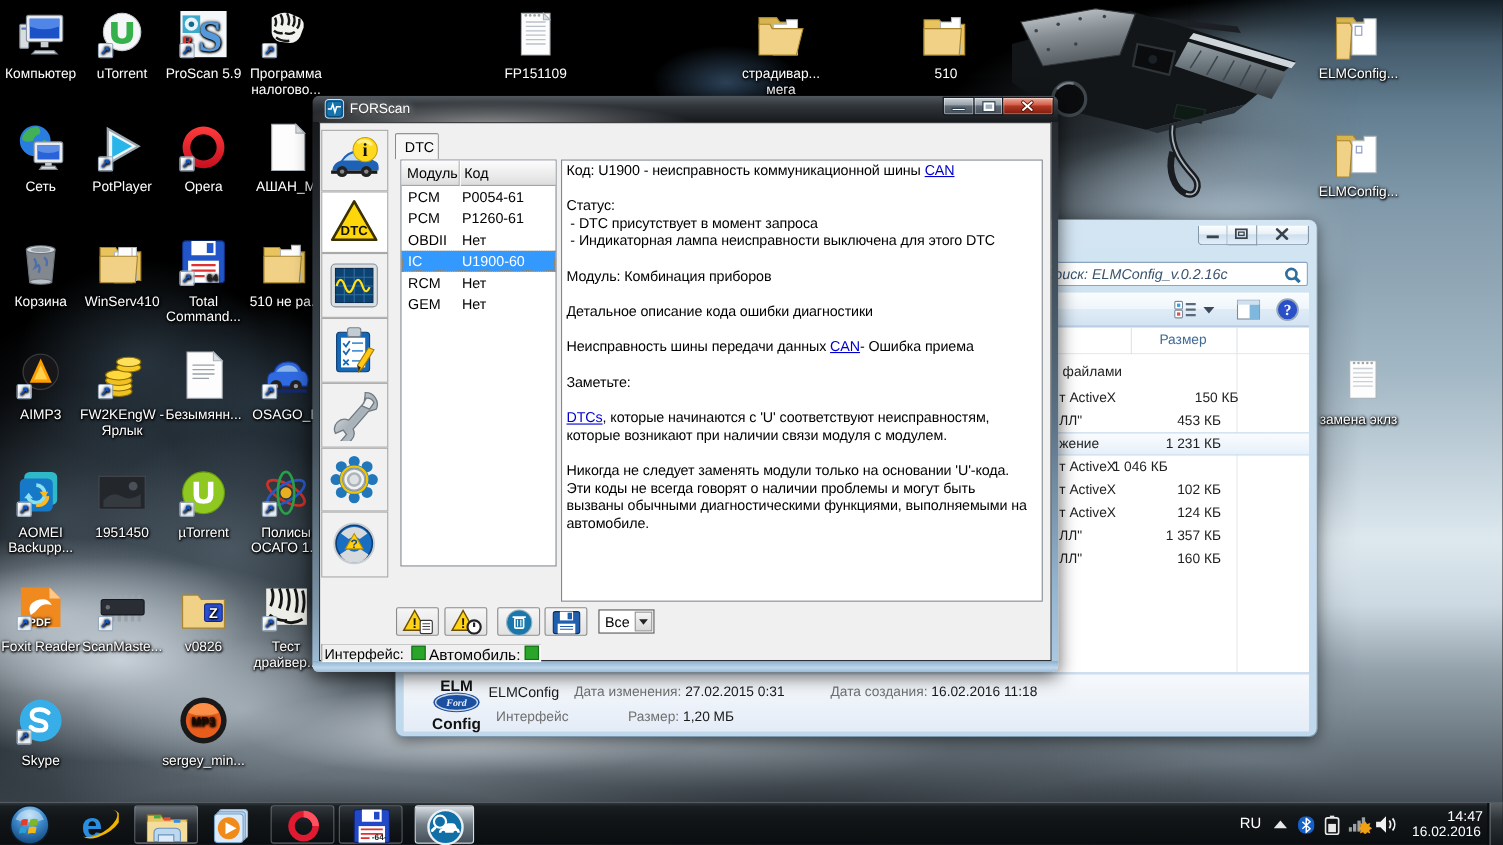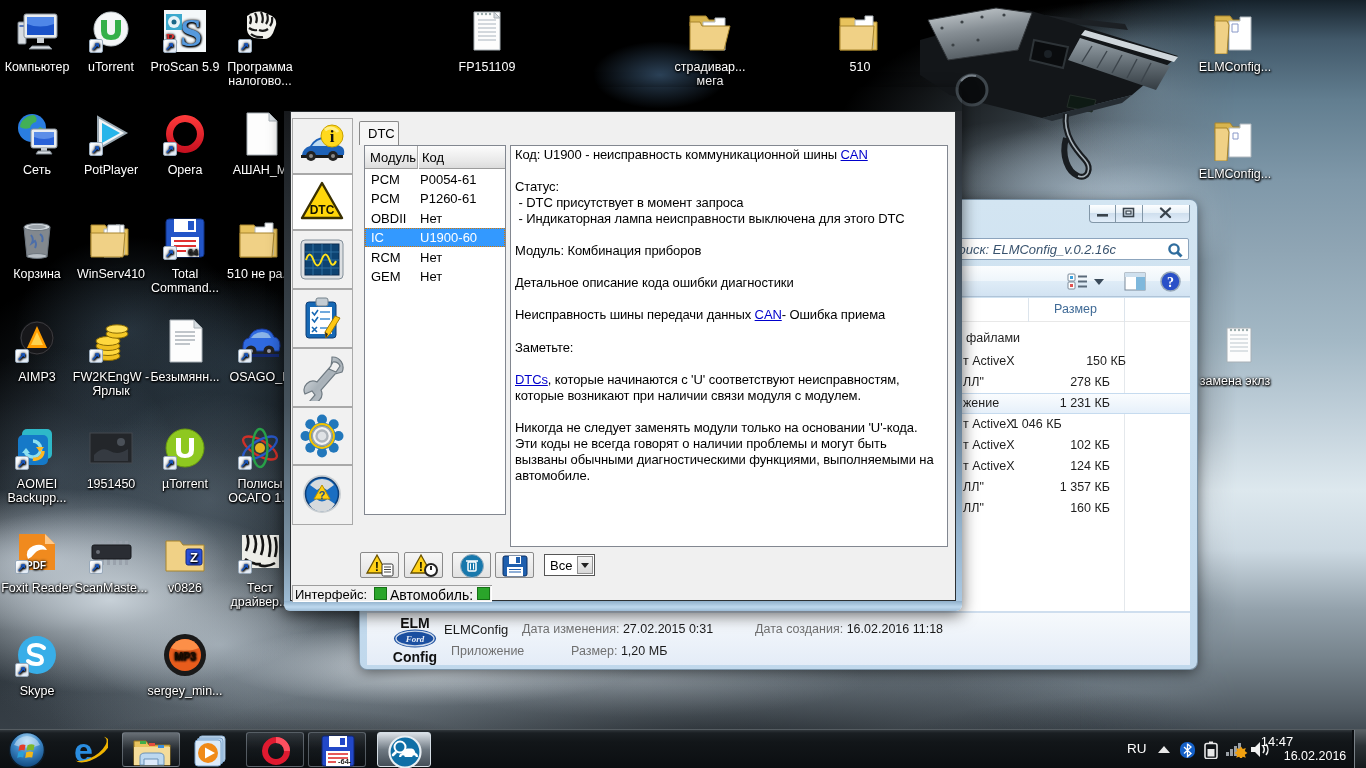--- a/index.html
+++ b/index.html
@@ -519,21 +519,21 @@
         <div class="abs" style="left:757px;top:0;width:1px;height:24px;background:#dce4ec"></div>
         <div class="abs" style="left:687px;top:4px;font-size:12.5px;color:#3f6a96">Размер</div>
      </div>
      <div class="abs" style="left:757px;top:24px;width:1px;height:289px;background:#e4e8ec"></div>
      <div id="rows" style="position:absolute;left:0;top:0;width:823px;height:313px;font-size:12.5px;color:#1e1e1e;white-space:nowrap">
        <div class="abs" style="left:599px;top:33px">файлами</div>
        <div class="abs" style="left:540px;top:95px;width:574px;height:21px;background:linear-gradient(to bottom,#fafcfe,#e6f0fa);border:1px solid #c6dbef;border-radius:2px"></div>
        <div class="abs" style="left:596px;top:56px">т ActiveX</div>
           <div class="abs" style="left:612px;top:56px;width:147px;text-align:right">150 КБ</div>
        <div class="abs" style="left:596px;top:77px">ЛЛ"</div>
-          <div class="abs" style="left:596px;top:77px;width:147px;text-align:right">278 КБ</div>
+          <div class="abs" style="left:596px;top:77px;width:147px;text-align:right">453 КБ</div>
        <div class="abs" style="left:596px;top:98px">жение</div>
           <div class="abs" style="left:596px;top:98px;width:147px;text-align:right">1 231 КБ</div>
        <div class="abs" style="left:596px;top:119px">т ActiveX</div>
           <div class="abs" style="left:596px;top:119px;width:147px;text-align:center">1 046 КБ</div>
        <div class="abs" style="left:596px;top:140px">т ActiveX</div>
           <div class="abs" style="left:596px;top:140px;width:147px;text-align:right">102 КБ</div>
        <div class="abs" style="left:596px;top:161px">т ActiveX</div>
           <div class="abs" style="left:596px;top:161px;width:147px;text-align:right">124 КБ</div>
        <div class="abs" style="left:596px;top:182px">ЛЛ"</div>
           <div class="abs" style="left:596px;top:182px;width:147px;text-align:right">1 357 КБ</div>
@@ -546,32 +546,56 @@
      <div class="abs" style="left:25px;top:4px;width:46px;height:44px;text-align:center">
         <div style="font-size:14px;font-weight:bold;color:#111;line-height:13px;letter-spacing:0">ELM</div>
         <svg width="44" height="19" style="margin:-1px 0">
             <ellipse cx="22" cy="9.5" rx="21" ry="9" fill="#1b4fa0"></ellipse>
             <ellipse cx="22" cy="9.5" rx="19" ry="7.4" fill="none" stroke="#cdd9ea" stroke-width="1.4"></ellipse>
             <text x="22" y="13" text-anchor="middle" font-size="9" font-style="italic" font-weight="bold" fill="#e8eef8" font-family="Liberation Serif">Ford</text>
           </svg>
         <div style="font-size:14px;font-weight:bold;color:#111;line-height:12px">Config</div>
      </div>
      <div class="abs" style="left:77px;top:9px;font-size:13px;color:#1a1a1a">ELMConfig</div>
-     <div class="abs" style="left:84px;top:31px;font-size:12.5px;color:#707070">Приложение</div>
+     <div class="abs" style="left:84px;top:31px;font-size:12.5px;color:#707070">Интерфейс</div>
      <div class="abs" style="left:155px;top:9px;font-size:12.5px;color:#707070">Дата изменения: <span style="color:#1a1a1a">27.02.2015 0:31</span></div>
      <div class="abs" style="left:204px;top:31px;font-size:12.5px;color:#707070">Размер: <span style="color:#1a1a1a">1,20 МБ</span></div>
      <div class="abs" style="left:388px;top:9px;font-size:12.5px;color:#707070">Дата создания: <span style="color:#1a1a1a">16.02.2016 11:18</span></div>
   </div>
 </div>
 <div id="fs">
  <div id="fsframe"></div>
  <div class="fsSide abs" style="left:0;top:24px;width:6px;height:490px;background:linear-gradient(to bottom,#17191c,#45525c 60%,#7d95a8 90%,#9dbbd4)"></div>
  <div class="fsSide abs" style="right:0;top:24px;width:6px;height:490px;background:linear-gradient(to bottom,#26292d,#5a7185 55%,#93b2cc 85%,#aac8e2)"></div>
  <div class="abs" style="left:0;top:514px;width:678px;height:10px;background:linear-gradient(to bottom,#8fafca,#bdd8ee 60%,#9dbbd4);border-radius:0 0 6px 6px"></div>
 
+ <div class="abs" style="left:0;top:0;width:678px;height:24px;border-radius:6px 6px 0 0;background:radial-gradient(260px 28px at 160px 26px, rgba(255,255,255,0.5), rgba(255,255,255,0) 72%),linear-gradient(to bottom,#53595f 0,#33383d 35%,#17191c 100%)">
+   <svg class="abs" style="left:11px;top:3px" width="18" height="18">
+          <rect x="0.5" y="0.5" width="17" height="17" rx="3.5" fill="#1473ad" stroke="#d5e5ef"></rect>
+          <rect x="2" y="2" width="14" height="14" rx="2.5" fill="none" stroke="#0b4a74"></rect>
+          <path d="M3 9 h3 l1.5-4 l2 7 l1.5-5 h4" fill="none" stroke="#fff" stroke-width="1.4"></path>
+        </svg>
+   <div class="abs" style="left:34px;top:5px;font-size:12.5px;color:#fff;text-shadow:0 0 6px rgba(255,255,255,0.8),0 1px 2px #000">FORScan</div>
+   <div class="abs" style="left:573px;top:1px;width:29px;height:17px;background:linear-gradient(to bottom,#cdd3d9 0%,#9ba4ad 40%,#5f6a74 50%,#434c55 100%);border:1px solid #14181c;border-radius:0 0 0 3px;box-shadow:inset 0 0 0 1px rgba(255,255,255,0.45)">
+          <div style="margin:9px auto 0;width:13px;height:3px;background:#fff;border:1px solid #30404c;border-radius:1px"></div>
+        </div>
+   <div class="abs" style="left:602px;top:1px;width:26px;height:17px;background:linear-gradient(to bottom,#cdd3d9 0%,#9ba4ad 40%,#5f6a74 50%,#434c55 100%);border:1px solid #14181c;border-left:none;box-shadow:inset 0 0 0 1px rgba(255,255,255,0.45)">
+          <div style="margin:4px auto 0;width:10px;height:8px;border:2px solid #fff;outline:1px solid #30404c;background:#9fb0bd"></div>
+        </div>
+   <div class="abs" style="left:628px;top:1px;width:46px;height:17px;background:linear-gradient(to bottom,#f0b0a0 0%,#d4624e 40%,#b03824 50%,#7e1a0a 100%);border:1px solid #14181c;border-left:none;border-radius:0 0 3px 0;box-shadow:inset 0 0 0 1px rgba(255,255,255,0.35)"><svg width="44" height="15">
+            <g stroke="#5a120a" stroke-width="3.4" stroke-linecap="round">
+              <line x1="18" y1="4" x2="26" y2="11"></line>
+              <line x1="26" y1="4" x2="18" y2="11"></line>
+            </g>
+            <g stroke="#fff" stroke-width="1.7" stroke-linecap="round">
+              <line x1="18" y1="4" x2="26" y2="11"></line>
+              <line x1="26" y1="4" x2="18" y2="11"></line>
+            </g>
+          </svg></div>
+ </div>
  <div id="fsclient">
 
    <div id="sbar">
     <div class="cell" style="top:6px;height:56px"><svg width="46" height="46" style="margin:4px 0 0 6px">
       <path d="M3 32 q1-7 8-9 q5-9 15-9 q9 0 13 8 l4 2 q3 2 2 8 z" fill="#1e62b8"></path>
       <path d="M13 23 q5-7 12-7 q7 0 10 7 z" fill="#bfdcf2"></path>
       <rect x="2" y="32" width="42" height="3" fill="#1a1a1a"></rect>
       <circle cx="12" cy="33" r="5" fill="#222"></circle>
               <circle cx="12" cy="33" r="2" fill="#888"></circle>
       <circle cx="34" cy="33" r="5" fill="#222"></circle>
@@ -824,17 +848,17 @@
           <rect x="12" y="1" width="3" height="13"></rect>
         </g>
         <g fill="#f0a010">
           <path d="M15 8 l1.8 2.6 l3-1 l-1 3 l2.6 1.8 l-2.6 1.8 l1 3 l-3-1 l-1.8 2.6 l-1.8-2.6 l-3 1 l1-3 l-2.6-1.8 l2.6-1.8 l-1-3 l3 1 z" transform="translate(0,-3.5)"></path>
         </g>
       </svg>
   <svg class="abs" style="left:1250px;top:11px" width="20" height="17">
         <path d="M1 6 h4 l5-5 v15 l-5-5 h-4 z" fill="#f0f0f0"></path>
         <path d="M13 5 a6 6 0 0 1 0 7 M16 3 a9 9 0 0 1 0 11" fill="none" stroke="#f0f0f0" stroke-width="1.6"></path>
       </svg>
-  <div class="abs tray" style="left:1247px;top:4px;width:60px;text-align:center;font-size:13px;line-height:15px">14:47</div>
+  <div class="abs tray" style="left:1302px;top:4px;width:60px;text-align:center;font-size:13px;line-height:15px">14:47</div>
   <div class="abs tray" style="left:1278px;top:19px;width:74px;text-align:center;font-size:12.5px;line-height:15px">16.02.2016</div>
   <div class="abs" style="left:1352px;top:0;width:14px;height:39px;background:linear-gradient(to bottom,#585f64,#2c3236 40%,#15191c);border-left:2px solid #0a0d10;box-shadow:inset 1px 0 0 #7a8288"></div>
 </div>
 </div>
 
 </body></html>

